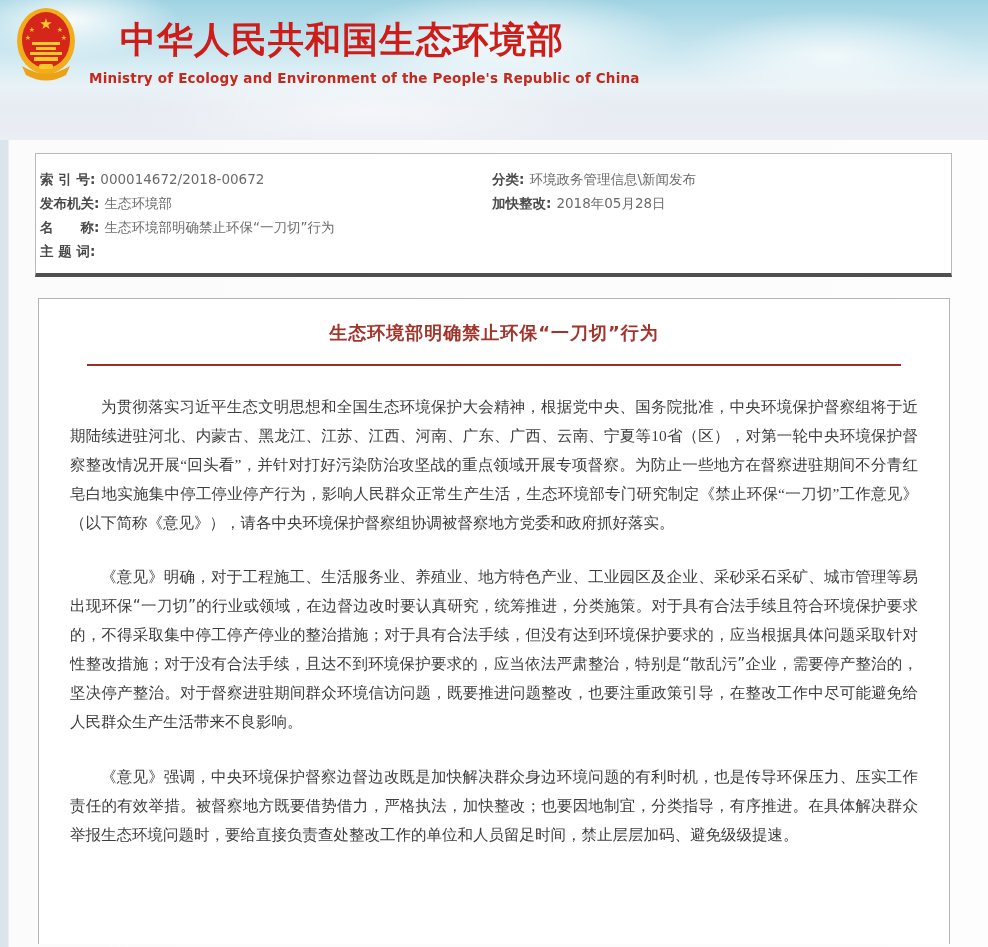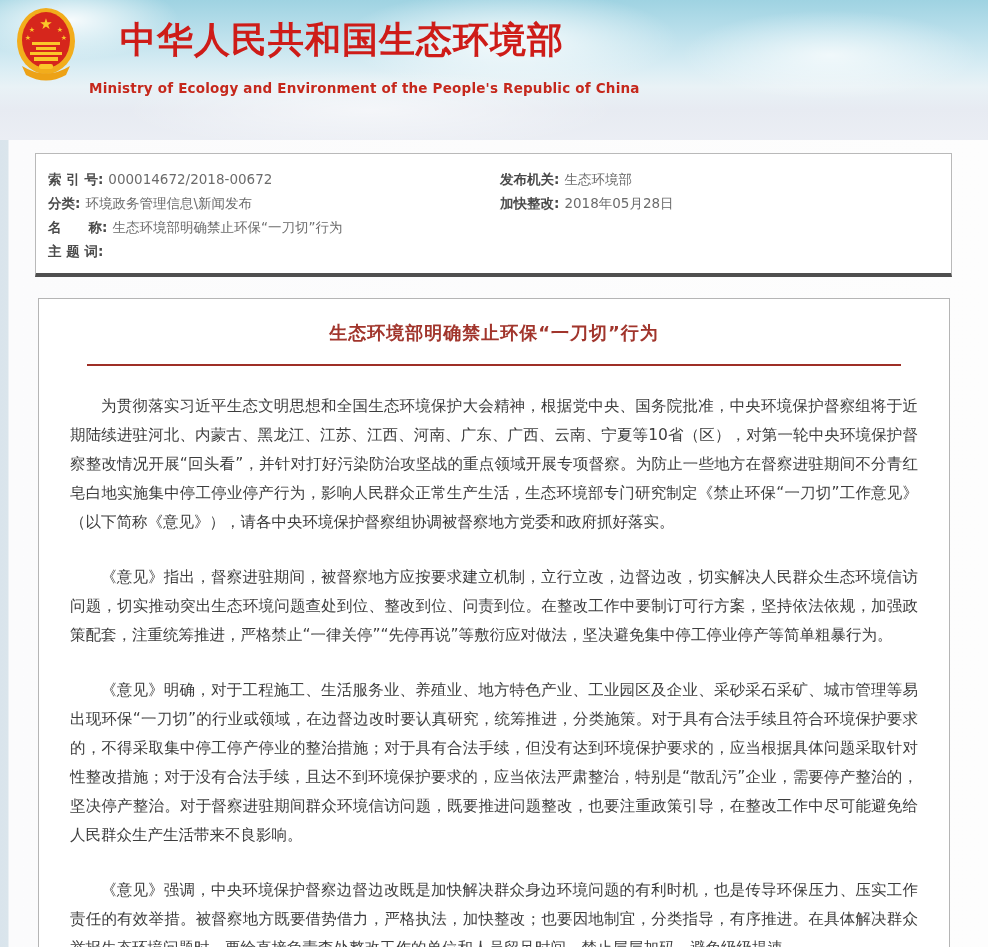--- a/index.html
+++ b/index.html
@@ -21,48 +21,48 @@
   .cloud.c3{left:-40px;top:-20px;width:220px;height:80px;
     background:radial-gradient(ellipse at center,rgba(255,255,255,.9),rgba(255,255,255,0) 70%);}
   .cloud.c4{left:120px;top:70px;width:500px;height:80px;
     background:radial-gradient(ellipse at center,rgba(255,255,255,.55),rgba(255,255,255,0) 70%);}
   .emblem{position:absolute;left:15px;top:5px;}
   .ministry-cn{
     position:absolute;left:87px;top:16px;
     font-size:36px;font-weight:bold;color:#ce1c18;letter-spacing:1px;white-space:nowrap;margin-left:33px;
   }
   .ministry-en{
-    position:absolute;left:89px;top:80px;
+    position:absolute;left:89px;top:70px;
     font-size:13.5px;font-weight:bold;color:#c5281c;white-space:nowrap;letter-spacing:0.2px;
   }
   
   .meta-card{
     margin:13px 22px 0 35px;width:917px;box-sizing:border-box;
     background:#fff;border:1px solid #b9b9b9;border-bottom:4px solid #4f4f4f;
-    padding:13px 14px 10px 12px;
+    padding:13px 14px 10px 4px;
   }
   .meta-grid{display:grid;grid-template-columns:452px 1fr;grid-auto-rows:24px;align-items:center;}
   .meta-label{font-weight:bold;color:#4a4a4a;font-size:13.5px;white-space:pre;}
   .meta-value{color:#6b6b6b;font-size:13.5px;margin-left:5px;white-space:pre;}
   
   .doc-card{
     margin:21px 22px 0 38px;width:912px;box-sizing:border-box;
     background:#fff;border:1px solid #b5b5b5;border-bottom:none;
     padding:20px 31px 60px 31px;min-height:646px;
   }
   .doc-title{
     text-align:center;color:#a1352c;font-size:18px;font-weight:bold;
     letter-spacing:1px;margin:0;padding-top:2px;
   }
   .doc-rule{border:none;border-top:2px solid #9e2f26;margin:19px 17px 0 17px;}
   .doc-body p{
     font-size:15.5px;line-height:29px;color:#3d3d3d;
     text-indent:2em;text-align:justify;margin:26px 0 0 0;
   }
-  .doc-body p:first-child{}
+  .doc-body p:first-child{font-family:Liberation Serif, serif;}
 </style>
 </head>
 <body>
 
 <div class="banner">
   <div class="cloud c1"></div>
   <div class="cloud c2"></div>
   <div class="cloud c3"></div>
   <div class="cloud c4"></div>
 
@@ -88,25 +88,25 @@
   <div class="ministry-en">Ministry of Ecology and Environment of the People's Republic of China</div>
 </div>
 
 <div class="meta-card">
   <div class="meta-grid">
 
     <div class="meta-cell">
       <span class="meta-label">索 引 号:</span><span class="meta-value">000014672/2018-00672</span>
     </div>
     <div class="meta-cell">
-      <span class="meta-label">发布机关:</span><span class="meta-value">生态环境部</span>
+      <span class="meta-label">分类:</span><span class="meta-value">环境政务管理信息\新闻发布</span>
     </div>
 
     <div class="meta-cell">
-      <span class="meta-label">分类:</span><span class="meta-value">环境政务管理信息\新闻发布</span>
+      <span class="meta-label">发布机关:</span><span class="meta-value">生态环境部</span>
     </div>
     <div class="meta-cell">
       <span class="meta-label">加快整改:</span><span class="meta-value">2018年05月28日</span>
     </div>
 
     <div class="meta-cell">
       <span class="meta-label">名　　称:</span><span class="meta-value">生态环境部明确禁止环保“一刀切”行为</span>
     </div>
     <div class="meta-cell">
       <span class="meta-label"></span><span class="meta-value"></span>
@@ -117,18 +117,17 @@
     </div>
 
   </div>
 </div>
 
 <div class="doc-card">
   <h1 class="doc-title">生态环境部明确禁止环保“一刀切”行为</h1>
   <hr class="doc-rule">
   <div class="doc-body">
     <p>为贯彻落实习近平生态文明思想和全国生态环境保护大会精神，根据党中央、国务院批准，中央环境保护督察组将于近期陆续进驻河北、内蒙古、黑龙江、江苏、江西、河南、广东、广西、云南、宁夏等10省（区），对第一轮中央环境保护督察整改情况开展“回头看”，并针对打好污染防治攻坚战的重点领域开展专项督察。为防止一些地方在督察进驻期间不分青红皂白地实施集中停工停业停产行为，影响人民群众正常生产生活，生态环境部专门研究制定《禁止环保“一刀切”工作意见》（以下简称《意见》），请各中央环境保护督察组协调被督察地方党委和政府抓好落实。</p>
-    <p>《意见》指出，督察进驻期间，被督察地方应按要求建立机制，立行立改，边督边改，切实解决人民群众生态环境信访问题，切实推动突出生态环境问题查处到位、整改到位、问责到位。在整改工作中要制订可行方案，坚持依法依规，加强政策配套，注重统筹推进，严格禁止“一律关停”“先停再说”等敷衍应对做法，坚决避免集中停工停业停产等简单粗暴行为。</p>
     <p>《意见》明确，对于工程施工、生活服务业、养殖业、地方特色产业、工业园区及企业、采砂采石采矿、城市管理等易出现环保“一刀切”的行业或领域，在边督边改时要认真研究，统筹推进，分类施策。对于具有合法手续且符合环境保护要求的，不得采取集中停工停产停业的整治措施；对于具有合法手续，但没有达到环境保护要求的，应当根据具体问题采取针对性整改措施；对于没有合法手续，且达不到环境保护要求的，应当依法严肃整治，特别是“散乱污”企业，需要停产整治的，坚决停产整治。对于督察进驻期间群众环境信访问题，既要推进问题整改，也要注重政策引导，在整改工作中尽可能避免给人民群众生产生活带来不良影响。</p>
     <p>《意见》强调，中央环境保护督察边督边改既是加快解决群众身边环境问题的有利时机，也是传导环保压力、压实工作责任的有效举措。被督察地方既要借势借力，严格执法，加快整改；也要因地制宜，分类指导，有序推进。在具体解决群众举报生态环境问题时，要给直接负责查处整改工作的单位和人员留足时间，禁止层层加码、避免级级提速。</p>
 
   </div>
 </div>
 
 </body></html>

